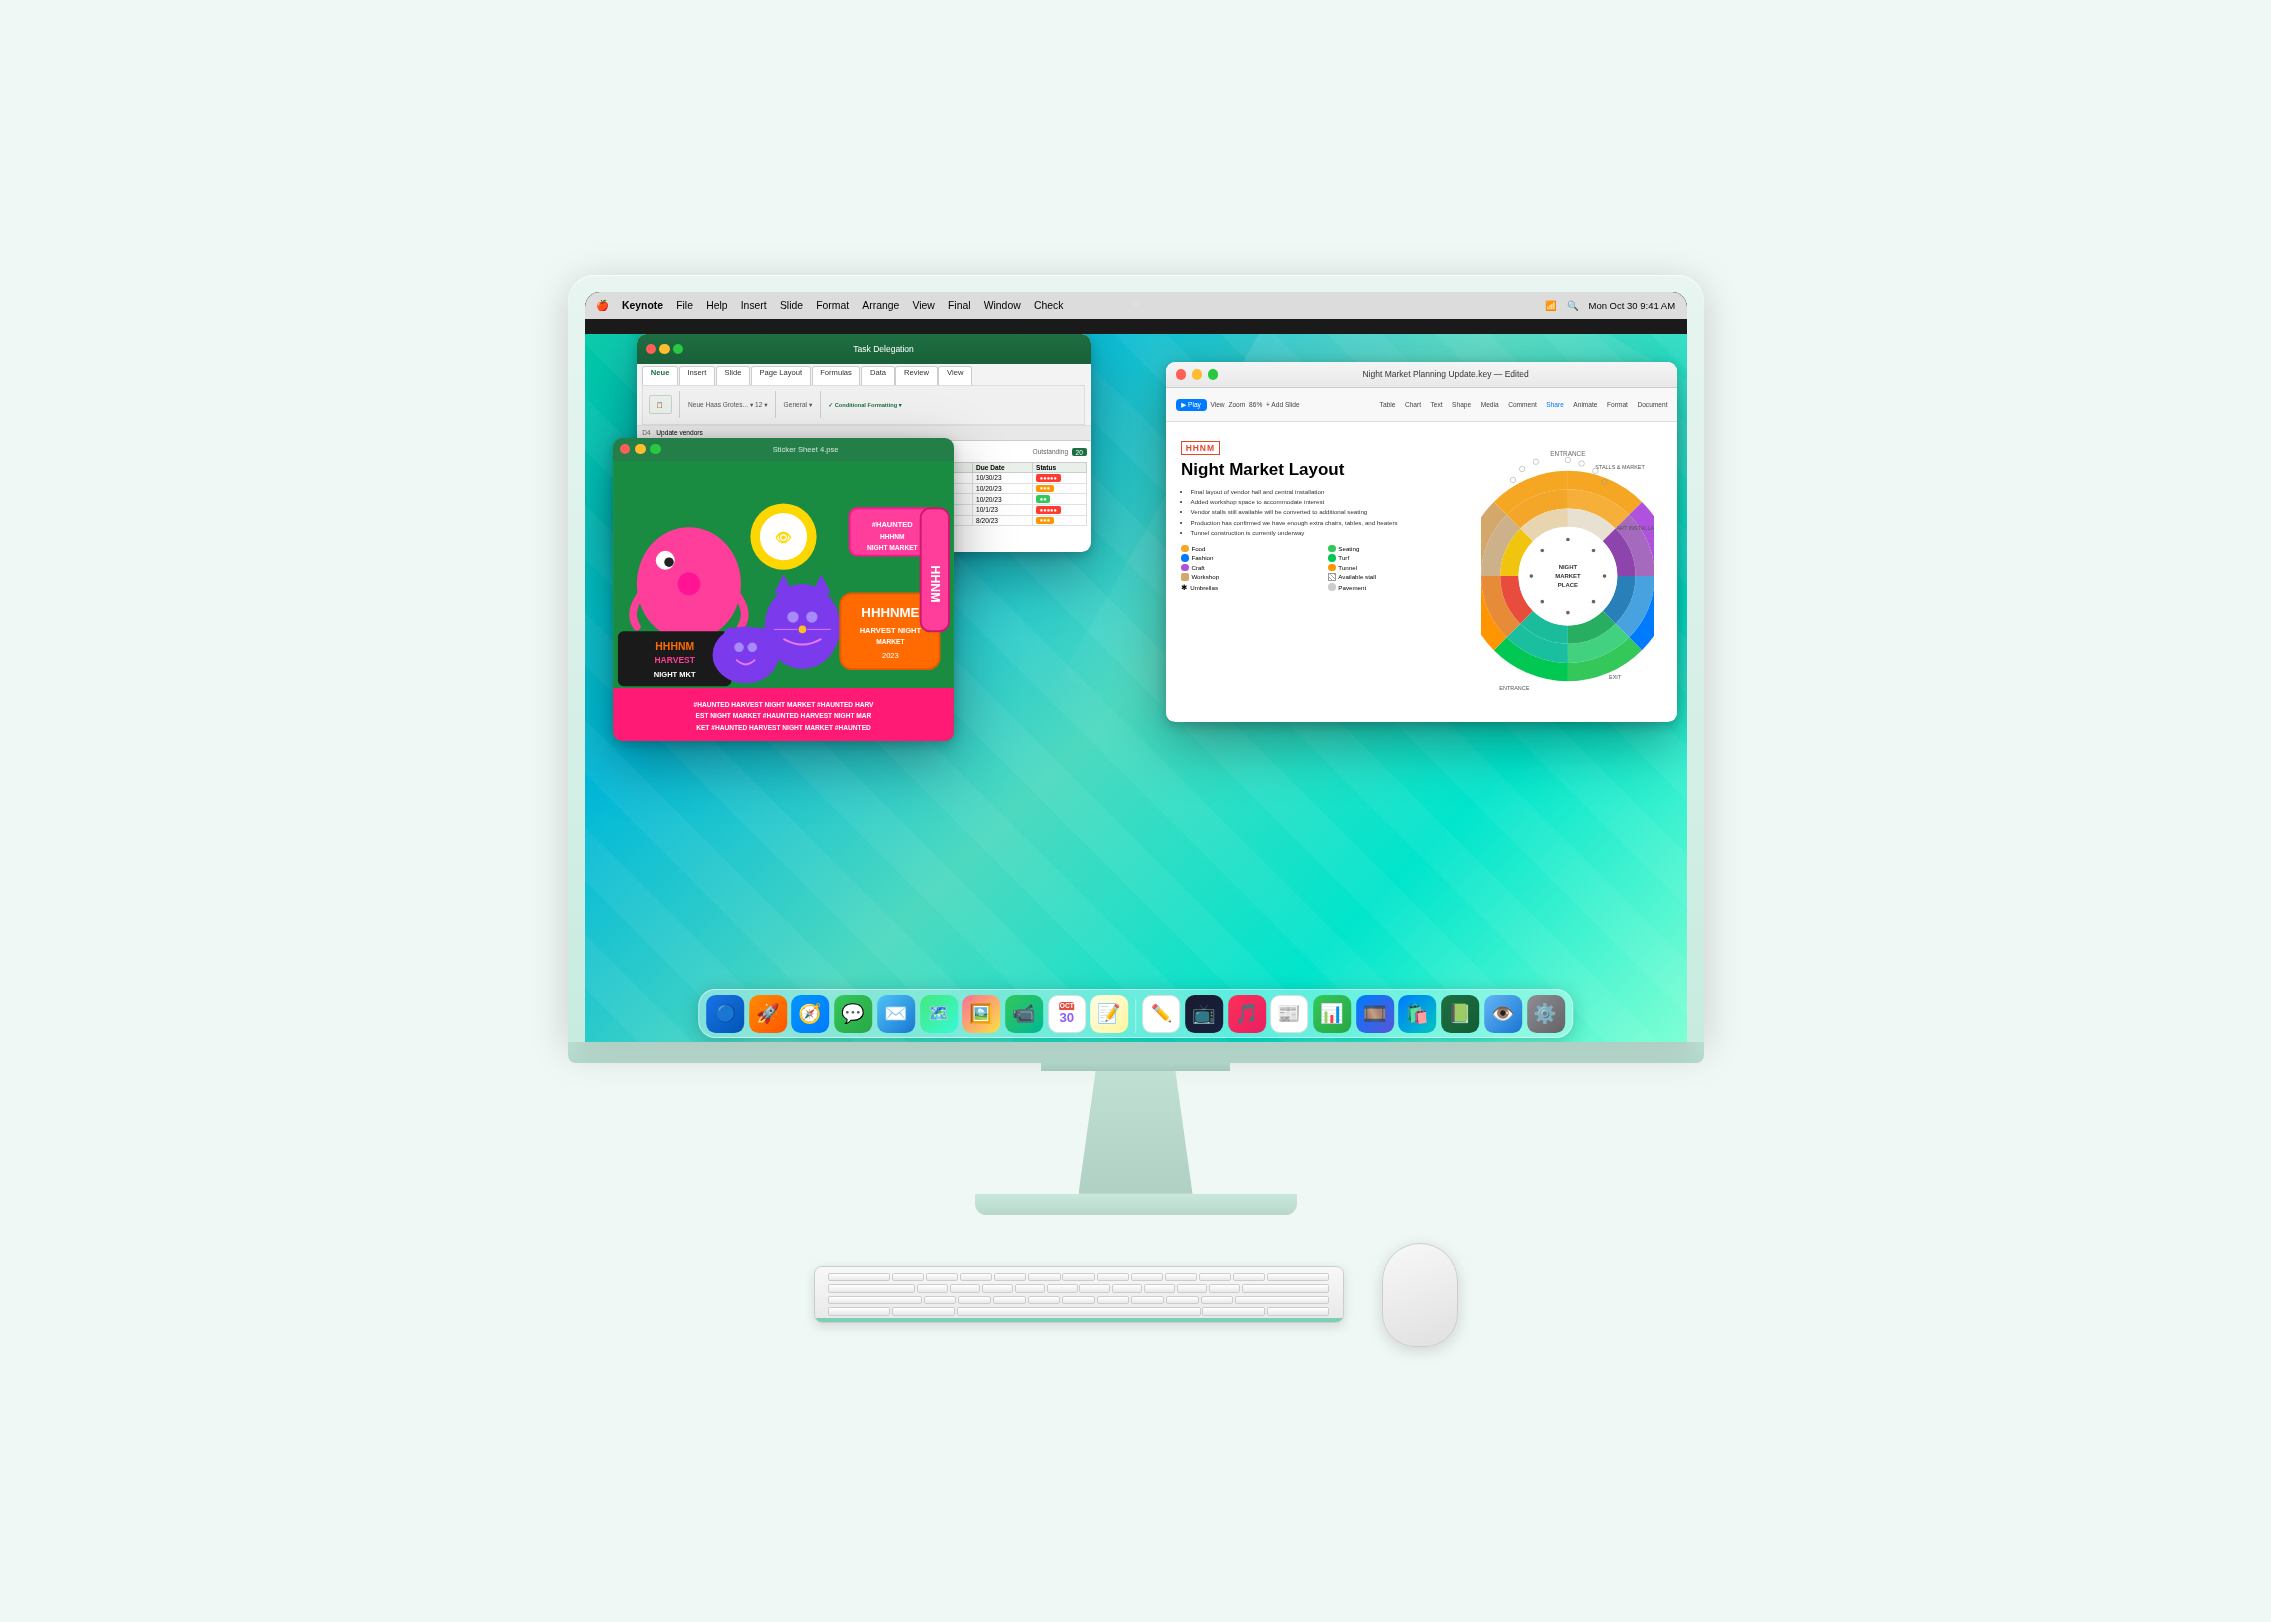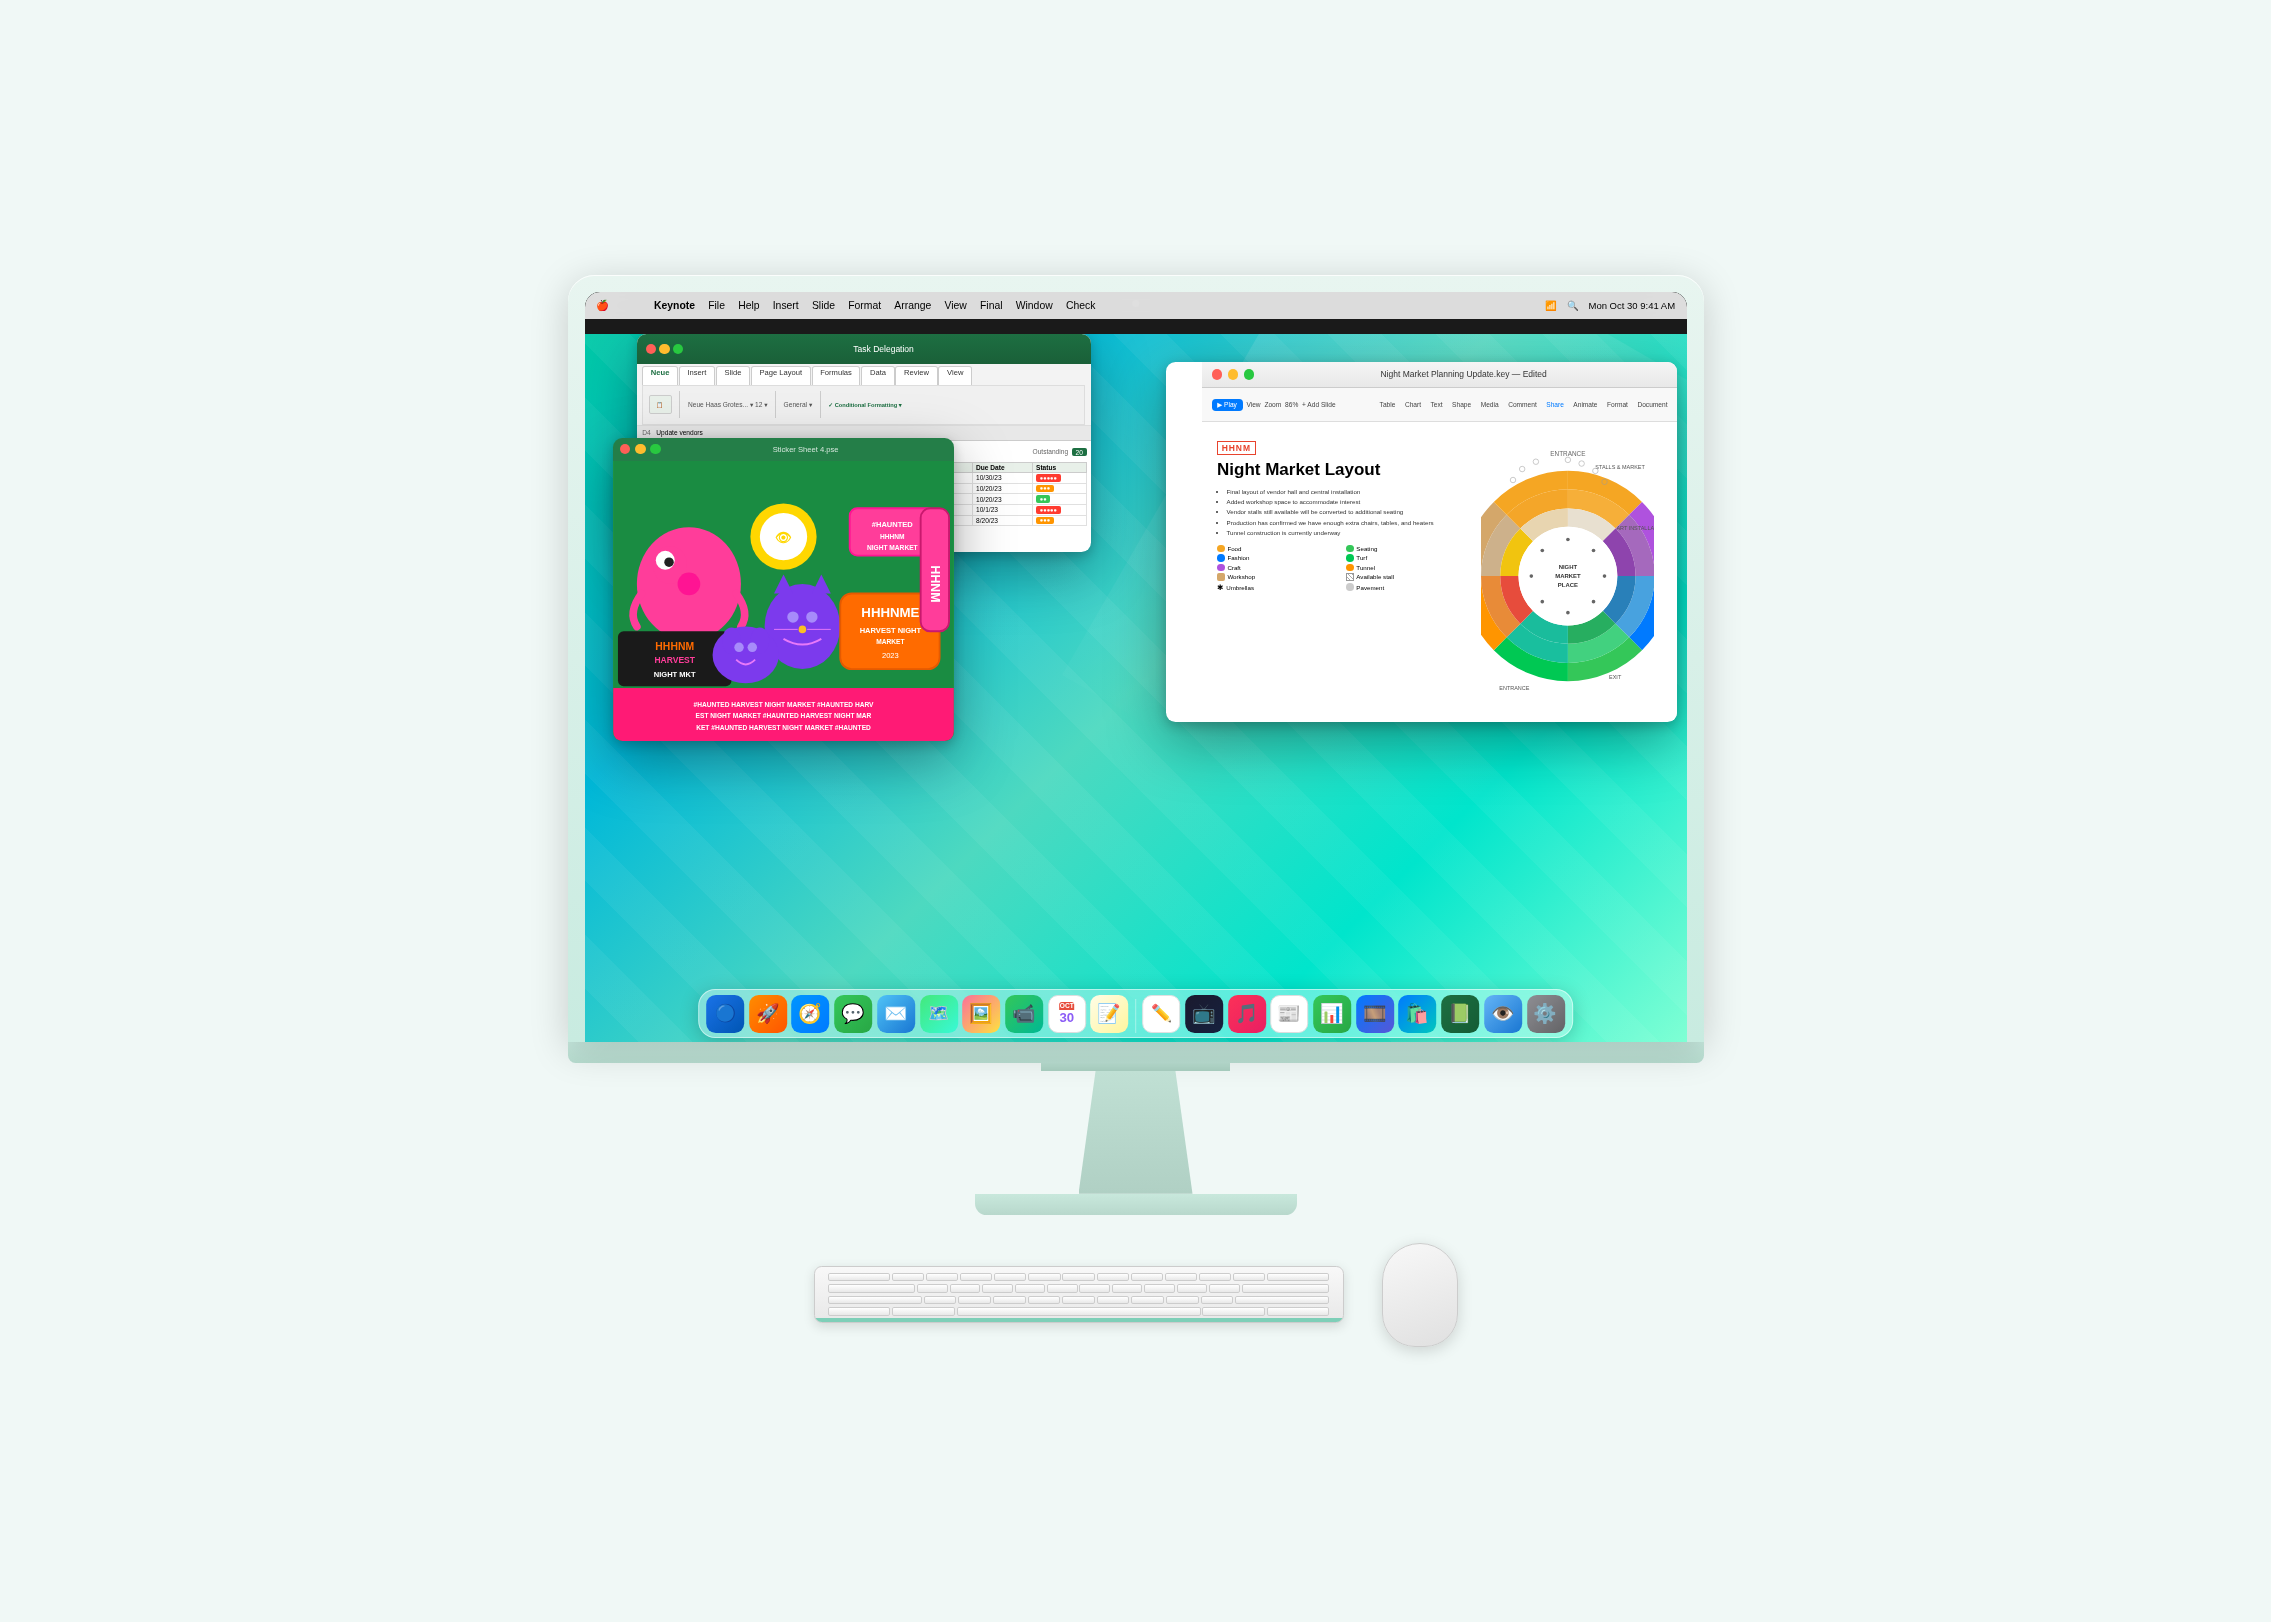--- a/index.html
+++ b/index.html
@@ -115,21 +115,20 @@
       align-items: center;
       gap: 9.5px;
       font-size: 9.5px;
     }
     .menubar-item {
       font-size: 10.4px;
       font-weight: 400;
     }
     .menubar-item.bold {
       font-weight: 600;
-      margin-left: 32px;
     }
 
     
     .window {
       position: absolute;
       border-radius: 9.5px;
       box-shadow: 0 19px 57px rgba(0,0,0,0.35), 0 3.8px 11.4px rgba(0,0,0,0.2);
       overflow: hidden;
     }
 
@@ -259,21 +258,20 @@
     }
 
     
     .keynote-window {
       top: 28px;
       right: 9.5px;
       width: 511px;
       height: 360px;
       background: #fff;
       z-index: 15;
-      padding-left: 36px;
     }
     .keynote-titlebar {
       background: linear-gradient(180deg, #f5f5f5 0%, #e8e8e8 100%);
       height: 26.5px;
       display: flex;
       align-items: center;
       padding: 0 9.5px;
       gap: 5.7px;
       border-bottom: 0.9px solid #ccc;
     }

